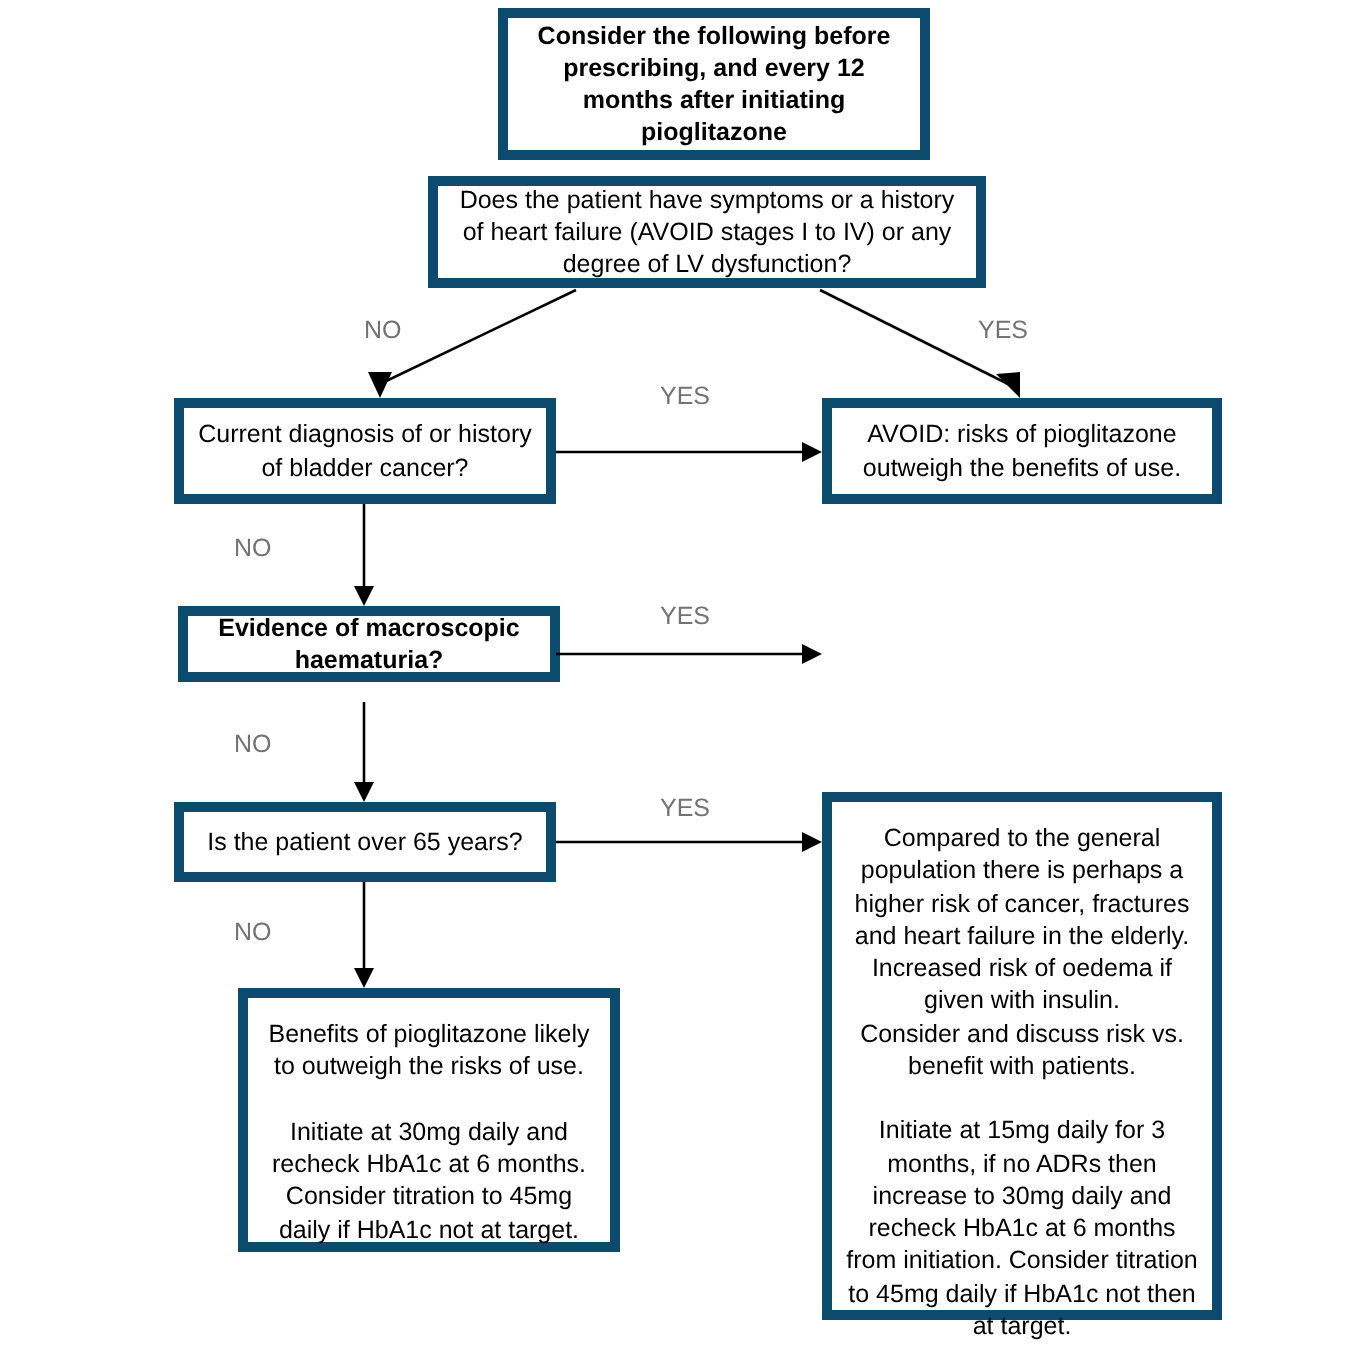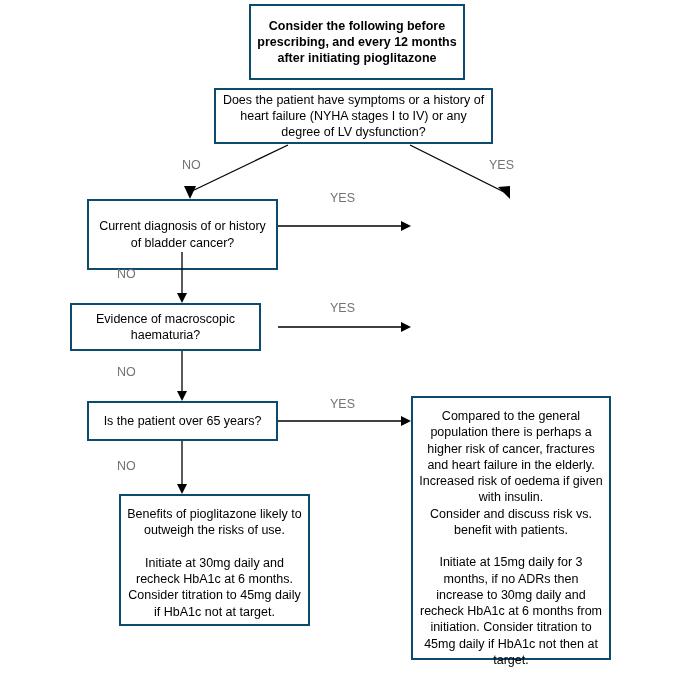--- a/index.html
+++ b/index.html
@@ -13,21 +13,21 @@
     width: 686px;
     height: 673px;
     background: #ffffff;
     font-family: "Liberation Sans", sans-serif;
     color: #000000;
     overflow: hidden;
   }
   .node {
     position: absolute;
     box-sizing: border-box;
-    border: 2px solid #0c4a6e;
+    border: 5px solid #0c4a6e;
     background: #ffffff;
     display: flex;
     align-items: center;
     justify-content: center;
     text-align: center;
     font-size: 12.5px;
     line-height: 1.30;
     padding: 3px 6px;
     white-space: pre-line;
   }
@@ -61,26 +61,27 @@
     stroke: none;
   }
 </style>
 </head>
 <body>
 
 <div id="canvas">
 
   <div class="node bold" style="left:249px; top:4px; width:216px; height:76px;">Consider the following before prescribing, and every 12 months after initiating pioglitazone</div>
 
-  <div class="node" style="left:214px; top:88px; width:279px; height:56px;">Does the patient have symptoms or a history of heart failure (NYHA stages I to IV) or any degree of LV dysfunction?</div>
+  <div class="node" style="left:214px; top:88px; width:279px; height:56px;">Does the patient have symptoms or a history of heart failure (AVOID stages I to IV) or any degree of LV dysfunction?</div>
 
-  <div class="node" style="left:87px; top:199px; width:191px; height:71px;">Current diagnosis of or history of bladder cancer?</div>
+  <div class="node" style="left:87px; top:199px; width:191px; height:53px;">Current diagnosis of or history of bladder cancer?</div>
 
+  <div class="node" style="left:411px; top:199px; width:200px; height:53px;">AVOID: risks of pioglitazone outweigh the benefits of use.</div>
 
-  <div class="node" style="left:70px; top:303px; width:191px; height:48px;">Evidence of macroscopic haematuria?</div>
+  <div class="node" style="left:89px; top:303px; width:191px; height:38px;font-weight:bold;">Evidence of macroscopic haematuria?</div>
 
 
   <div class="node" style="left:87px; top:401px; width:191px; height:40px;">Is the patient over 65 years?</div>
 
   <div class="node top-align" style="left:411px; top:396px; width:200px; height:264px;">Compared to the general population there is perhaps a higher risk of cancer, fractures and heart failure in the elderly.
 Increased risk of oedema if given with insulin.
 Consider and discuss risk vs. benefit with patients.
 
 Initiate at 15mg daily for 3 months, if no ADRs then increase to 30mg daily and recheck HbA1c at 6 months from initiation. Consider titration to 45mg daily if HbA1c not then at target.</div>
 

